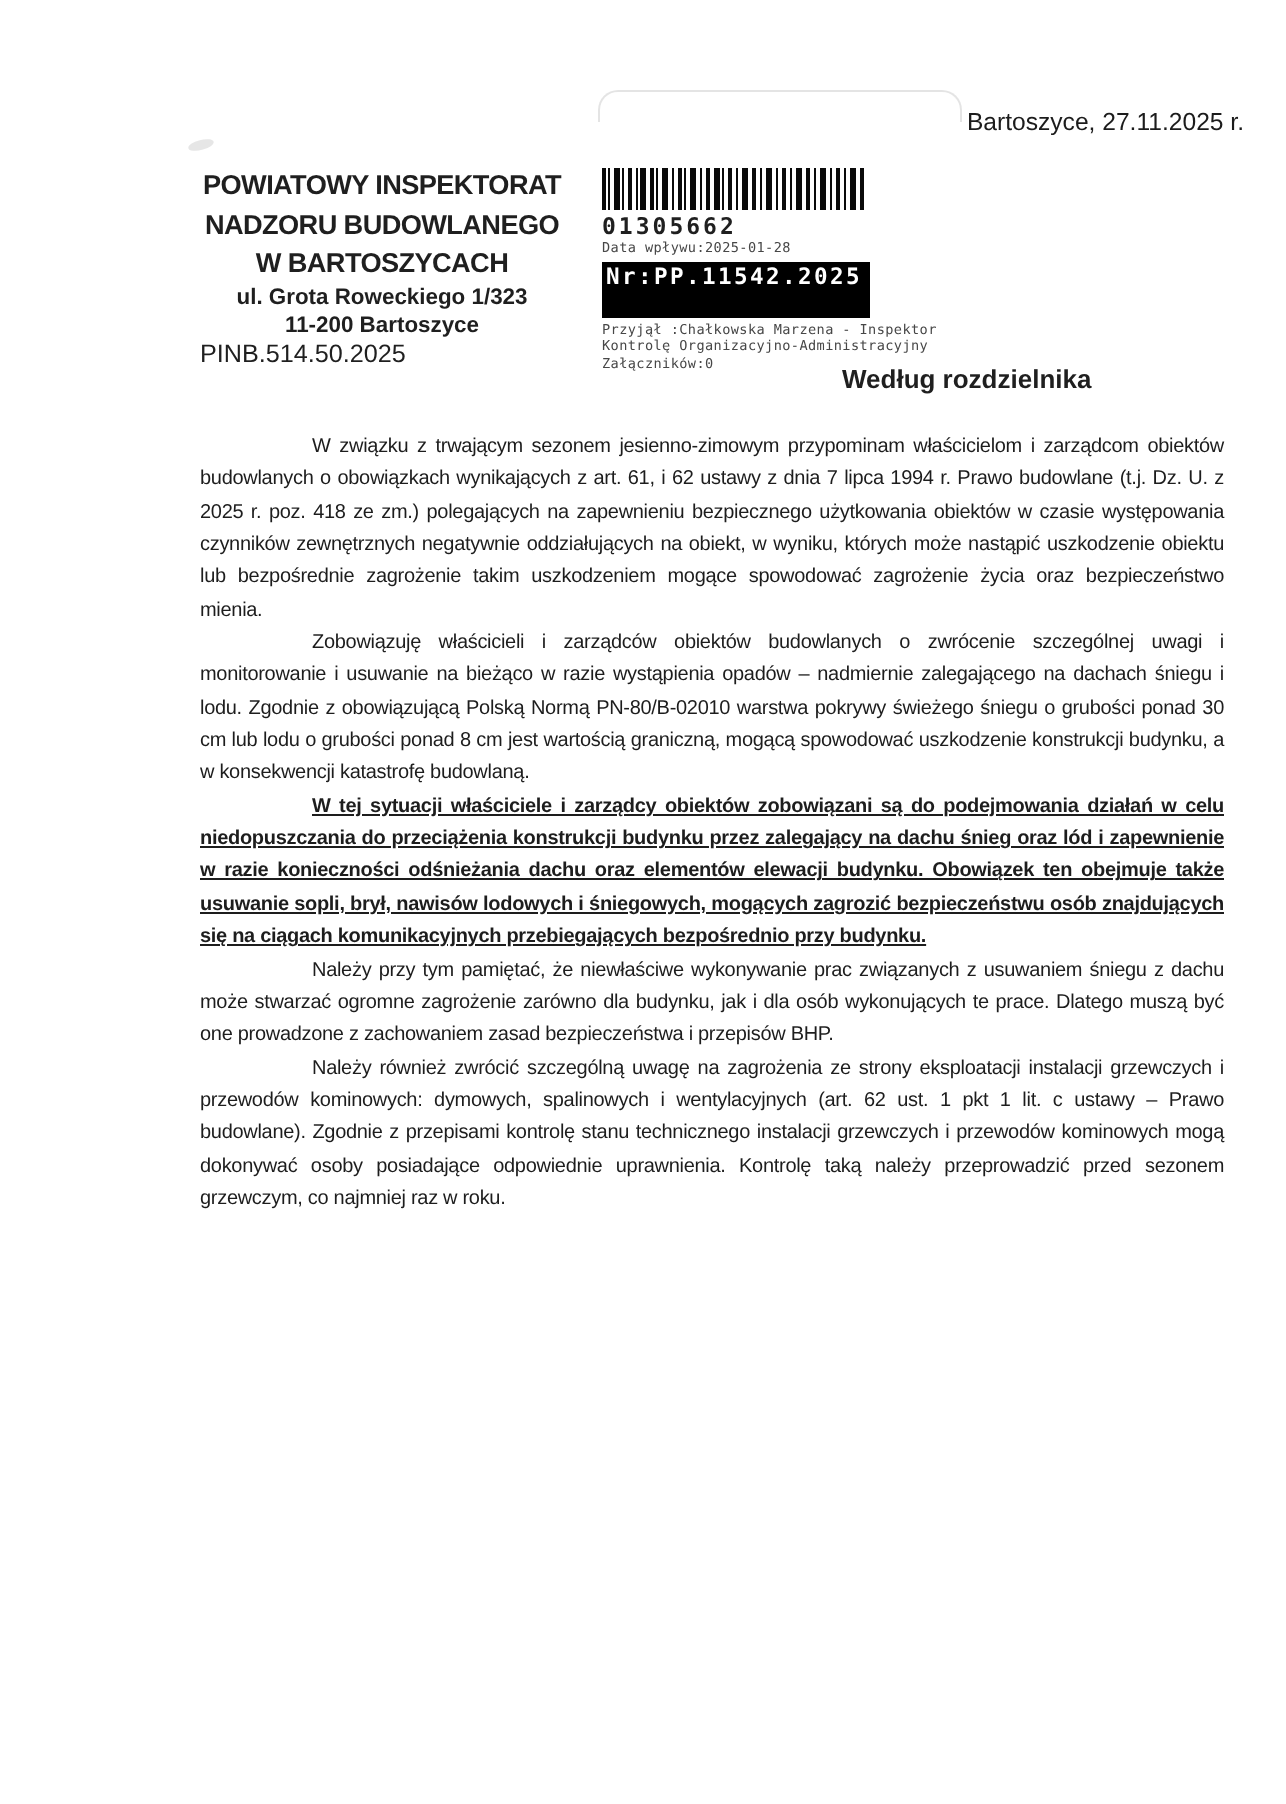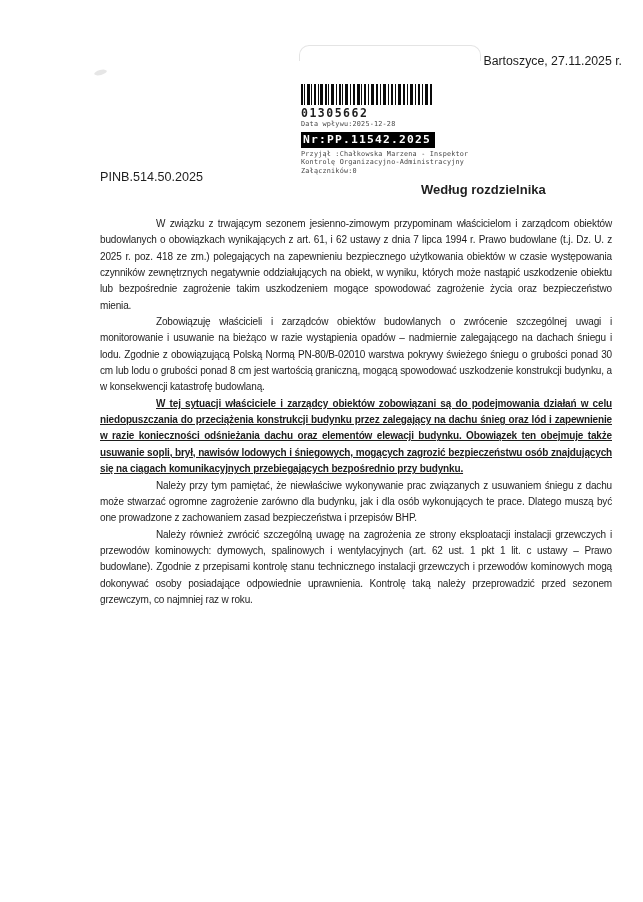--- a/index.html
+++ b/index.html
@@ -20,21 +20,21 @@
   
   .letterhead{position:absolute;left:66px;top:83px;width:250px;text-align:center;}
   .lh-big{font-weight:bold;font-size:13.6px;line-height:19.6px;letter-spacing:-.3px;}
   .lh-small{font-weight:bold;font-size:11.2px;line-height:14.6px;}
   
   .stamp{position:absolute;left:301px;top:84px;width:185px;}
   .barcode{display:block;}
   .bc-num{font-family:"DejaVu Sans Mono",monospace;font-weight:bold;font-size:11.5px;letter-spacing:1.5px;margin-top:1px;}
   .stamp-tiny{font-family:"DejaVu Sans Mono",monospace;font-size:6.8px;line-height:8.6px;color:#474747;letter-spacing:.2px;white-space:nowrap;}
   .stamp-nr{display:inline-block;background:#000;color:#fff;font-family:"DejaVu Sans Mono",monospace;
-    font-weight:bold;font-size:11.3px;letter-spacing:1.2px;padding:1px 4px 2px 2px;margin:1px 0 2px 0;}
+    font-weight:bold;font-size:11.3px;letter-spacing:1.2px;padding:1px 4px 14px 2px;margin:1px 0 2px 0;}
   
   .ref{position:absolute;left:100px;top:170px;font-size:12.6px;}
   .addressee{position:absolute;left:421px;top:182px;font-weight:bold;font-size:13px;}
   
   .body-text{position:absolute;left:100px;top:216px;width:512px;font-size:10px;
     line-height:16.35px;text-align:justify;letter-spacing:-.15px;color:#1d1d1d;}
   .body-text p{margin:0;text-indent:56px;}
   .body-text p.emph{font-weight:bold;text-decoration:underline;}
   
   .sign-block{position:absolute;left:438px;top:687px;width:165px;text-align:right;
@@ -51,20 +51,27 @@
 </head>
 <body>
 
 <div class="page">
 
   <div class="sticker-edge"></div>
   <div class="smudge"></div>
 
   <div class="date-line">Bartoszyce, 27.11.2025 r.</div>
 
+  <div class="letterhead">
+    <div class="lh-big">POWIATOWY INSPEKTORAT</div>
+    <div class="lh-big">NADZORU BUDOWLANEGO</div>
+    <div class="lh-big">W BARTOSZYCACH</div>
+    <div class="lh-small">ul. Grota Roweckiego 1/323</div>
+    <div class="lh-small">11-200 Bartoszyce</div>
+  </div>
 
   <div class="stamp">
     <svg class="barcode" width="132" height="21" viewBox="0 0 132 21">
       <g fill="#0a0a0a">
         <rect x="0" width="2" height="21"></rect>
           <rect x="3" width="1" height="21"></rect>
           <rect x="6" width="3" height="21"></rect>
         <rect x="10" width="1" height="21"></rect>
           <rect x="13" width="2" height="21"></rect>
           <rect x="17" width="1" height="21"></rect>
@@ -94,21 +101,21 @@
           <rect x="106" width="1" height="21"></rect>
         <rect x="109" width="3" height="21"></rect>
           <rect x="114" width="1" height="21"></rect>
           <rect x="117" width="2" height="21"></rect>
         <rect x="121" width="1" height="21"></rect>
           <rect x="124" width="3" height="21"></rect>
           <rect x="129" width="2" height="21"></rect>
       </g>
     </svg>
     <div class="bc-num">01305662</div>
-    <div class="stamp-tiny">Data wpływu:2025-12-28</div>
+    <div class="stamp-tiny">Data wpływu:2025-01-28</div>
     <div class="stamp-nr">Nr:PP.11542.2025</div>
     <div class="stamp-tiny">Przyjął :Chałkowska Marzena - Inspektor</div>
     <div class="stamp-tiny">Kontrolę Organizacyjno-Administracyjny</div>
     <div class="stamp-tiny">Załączników:0</div>
   </div>
 
   <div class="ref">PINB.514.50.2025</div>
 
   <div class="addressee">Według rozdzielnika</div>
 

